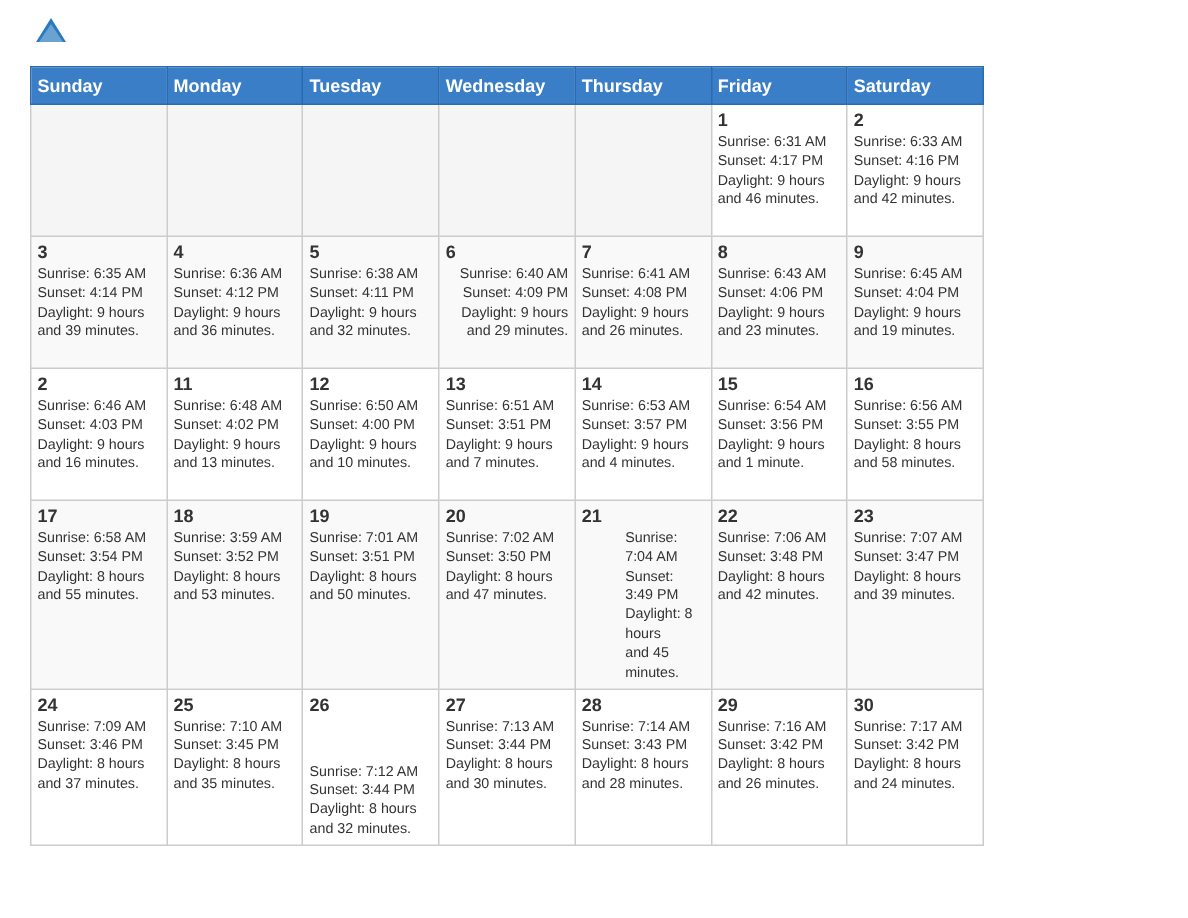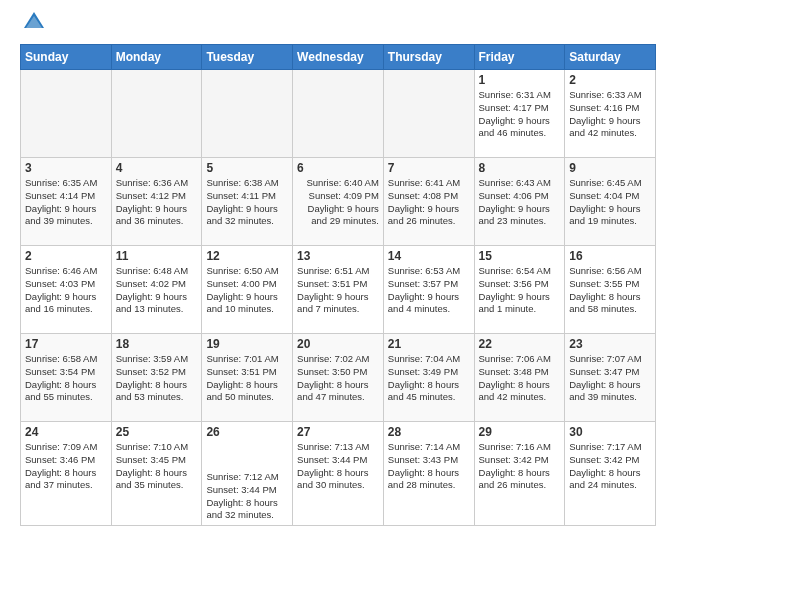--- a/index.html
+++ b/index.html
@@ -273,21 +273,21 @@
           </td>
           <td>
             <span class="day-num">20</span>
             <div class="day-info" style="white-space: pre-line;">Sunrise: 7:02 AM
 Sunset: 3:50 PM
 Daylight: 8 hours
 and 47 minutes.</div>
           </td>
           <td>
             <span class="day-num">21</span>
-            <div class="day-info" style="white-space: pre-line;">Sunrise: 7:04 AM
+            <div class="day-info" style="white-space: pre-line; margin-left: 29px;">Sunrise: 7:04 AM
 Sunset: 3:49 PM
 Daylight: 8 hours
 and 45 minutes.</div>
           </td>
           <td>
             <span class="day-num">22</span>
             <div class="day-info" style="white-space: pre-line;">Sunrise: 7:06 AM
 Sunset: 3:48 PM
 Daylight: 8 hours
 and 42 minutes.</div>

